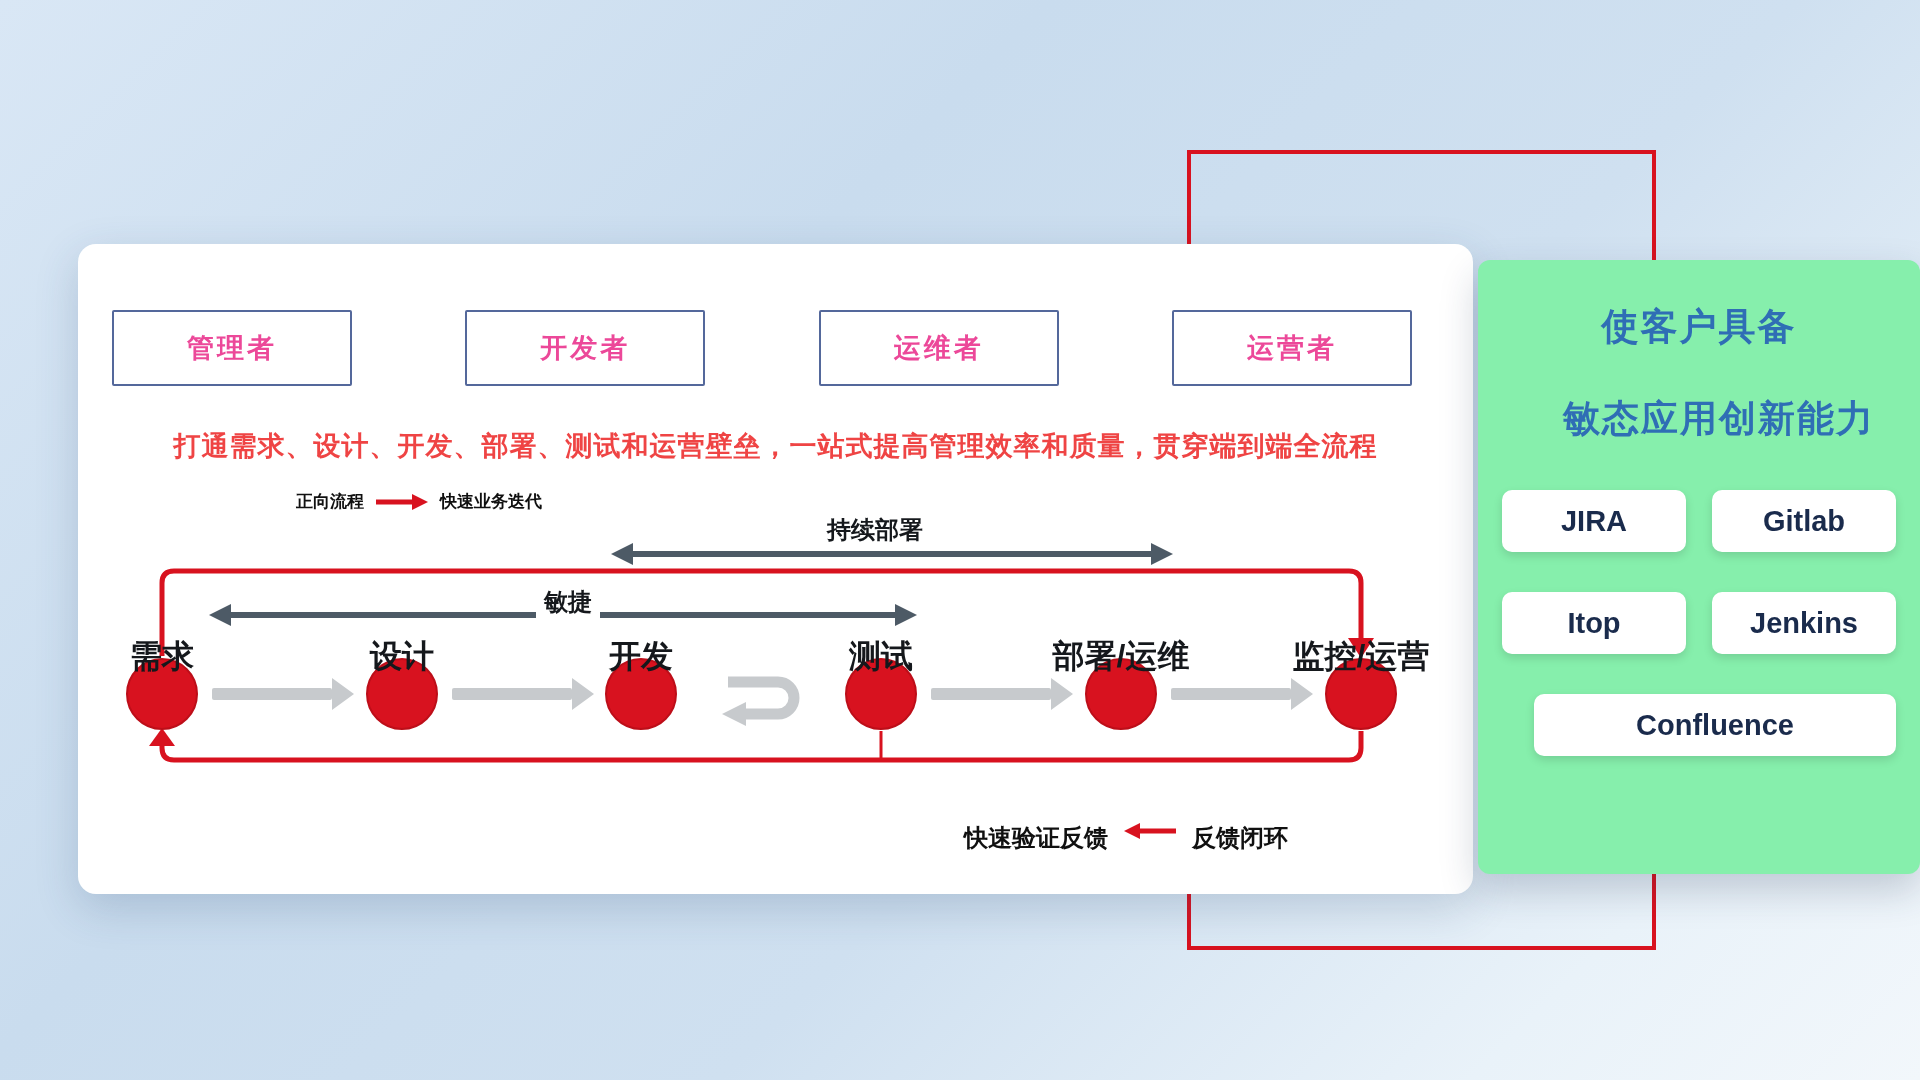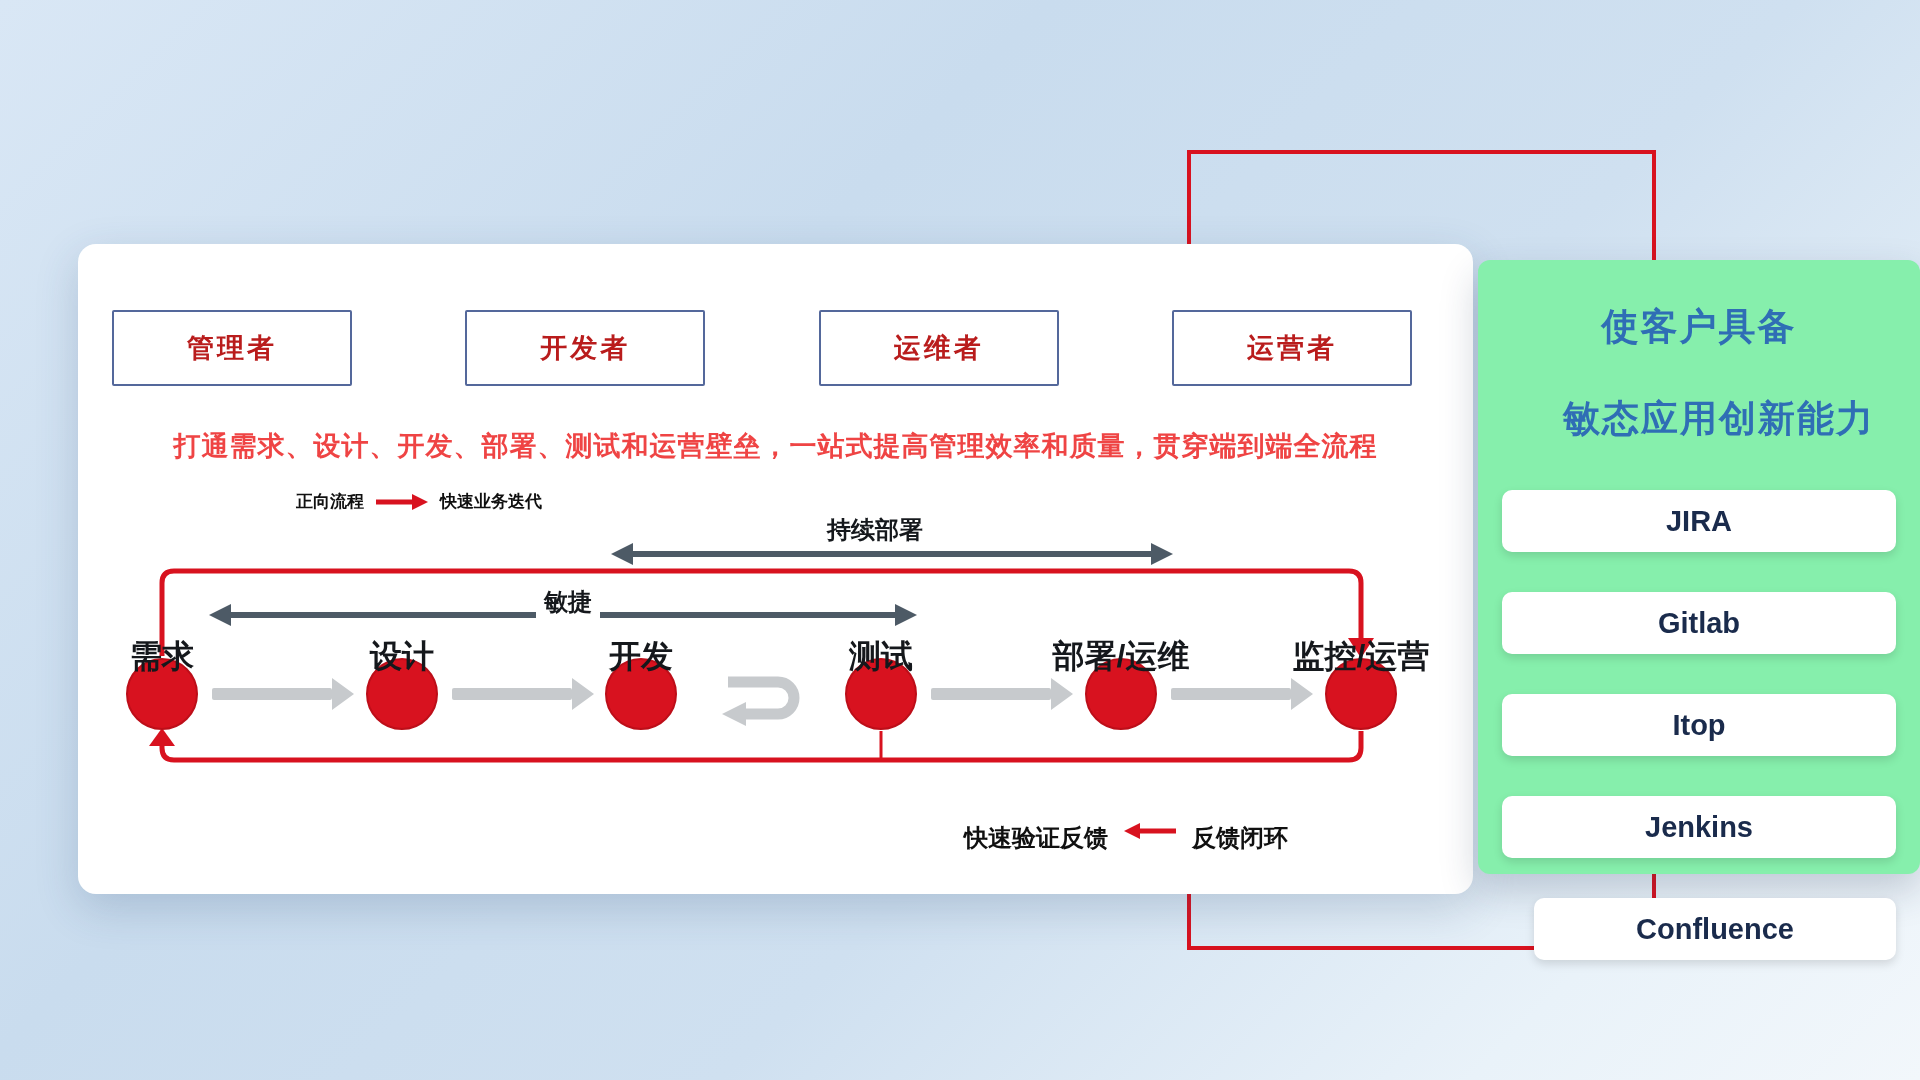--- a/index.html
+++ b/index.html
@@ -25,21 +25,21 @@
   }
 
   .roles {
     position: absolute; left: 34px; top: 66px; width: 1300px;
     display: flex; justify-content: space-between;
   }
   .role-box {
     width: 240px; height: 76px; background: #ffffff;
     border: 2px solid #54689b; border-radius: 2px;
     display: flex; align-items: center; justify-content: center;
-    color: #b91c1c; font-size: 27px; font-weight: 700; letter-spacing: 3px;
+    color: #ec4899; font-size: 27px; font-weight: 700; letter-spacing: 3px;
   }
 
   .headline {
     position: absolute; top: 184px; left: 0; width: 100%;
     text-align: center; font-size: 27px; font-weight: 700; color: #ef4444;
     letter-spacing: 1px;
   }
 
   .legend-forward {
     position: absolute; left: 218px; top: 246px;
@@ -74,21 +74,21 @@
     box-shadow: 0 16px 38px rgba(30, 50, 80, 0.22);
   }
   .panel-title {
     position: absolute; left: 0; width: 100%; text-align: center;
     color: #2f6eb5; font-weight: 700; font-size: 37px; letter-spacing: 2px;
   }
   .panel-title.line1 { top: 42px; }
   .panel-title.line2 { top: 134px; margin-left: 20px; }
   .tools-grid {
     position: absolute; left: 24px; right: 24px; top: 230px;
-    display: grid; grid-template-columns: 1fr; column-gap: 26px; row-gap: 40px;
+    display: grid; grid-template-columns: 1fr 1fr; column-gap: 26px; row-gap: 40px;
   }
   .tool-chip {
     height: 62px; background: #ffffff; border-radius: 10px;
     box-shadow: 0 4px 10px rgba(0, 0, 0, 0.13);
     display: flex; align-items: center; justify-content: center;
     font-size: 29px; font-weight: 700; color: #1a2b4c;
   }
   .tool-chip.wide { grid-column: 1 / -1; margin-left: 32px; }
 </style>
 </head>

